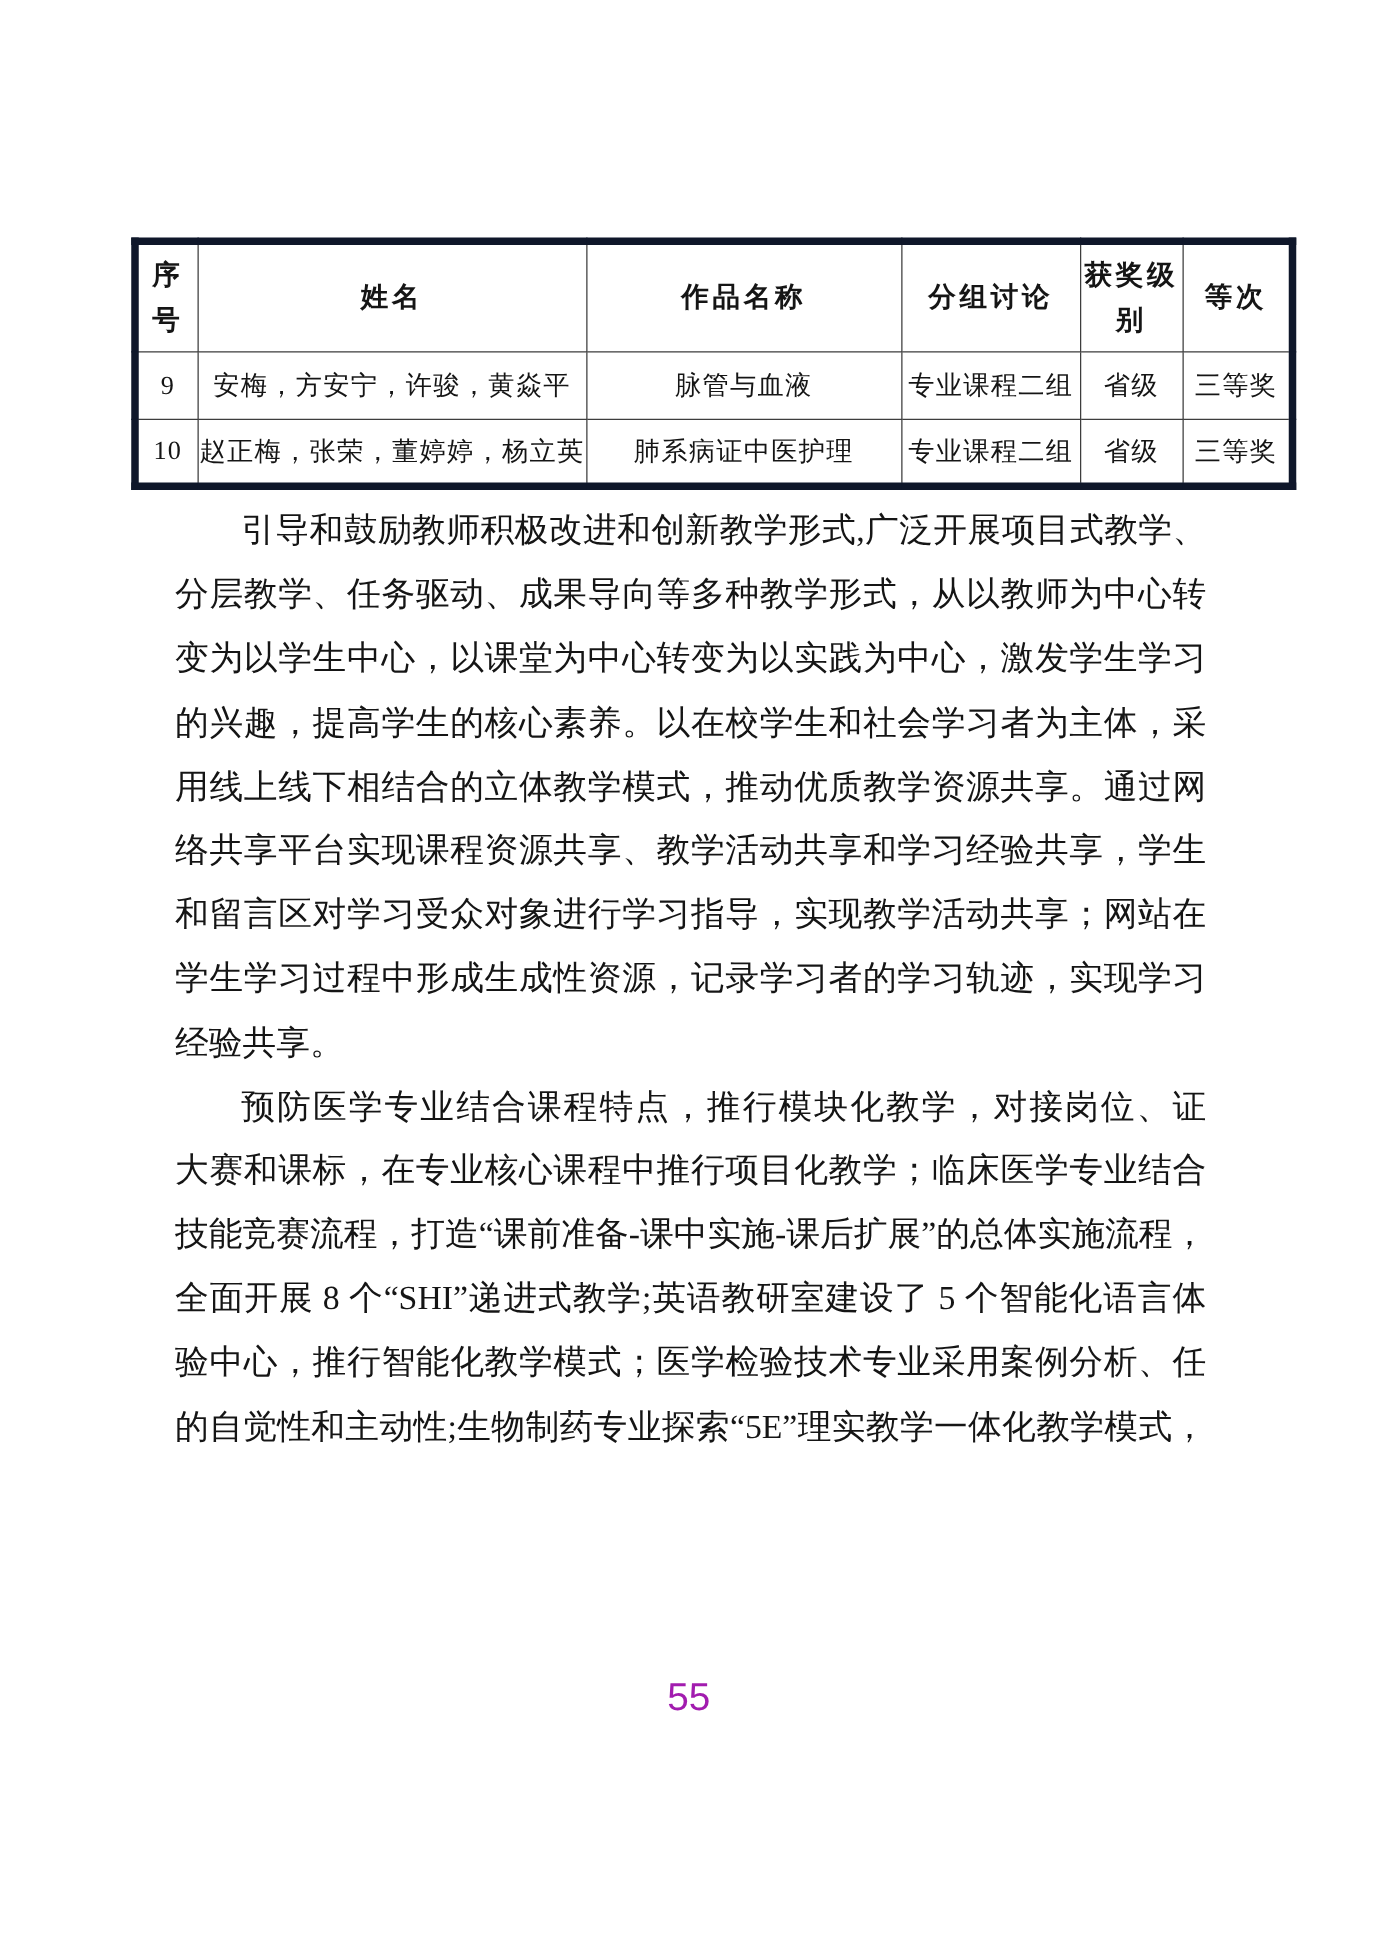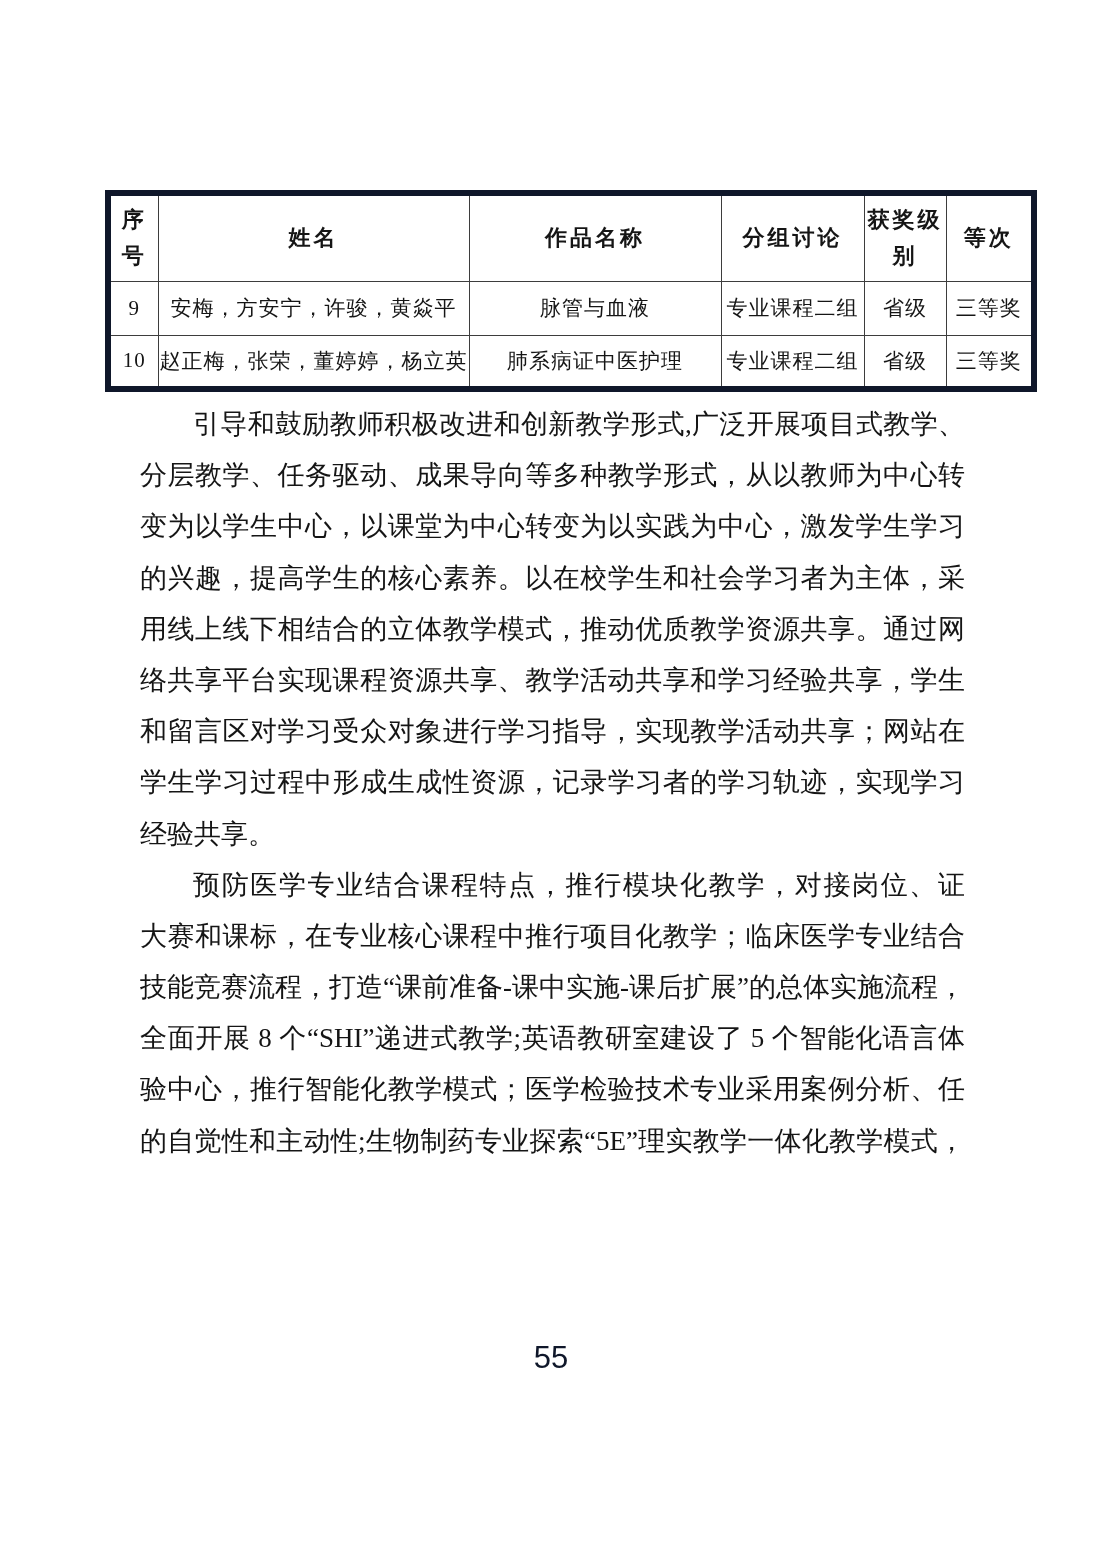--- a/index.html
+++ b/index.html
@@ -75,21 +75,21 @@
   .line.short  { text-align-last: left; }
   
   .pagenum {
     position: absolute;
     left: 0;
     top: 1340px;
     width: 1102px;
     text-align: center;
     font-family: "Liberation Sans", "DejaVu Sans", sans-serif;
     font-size: 31px;
-    color: #0f172a;
+    color: #a21caf;
   }
 </style>
 </head>
 <body>
 
 <div class="page">
 
   <table class="awards">
     <colgroup>
         <col style="width: 50px;">

